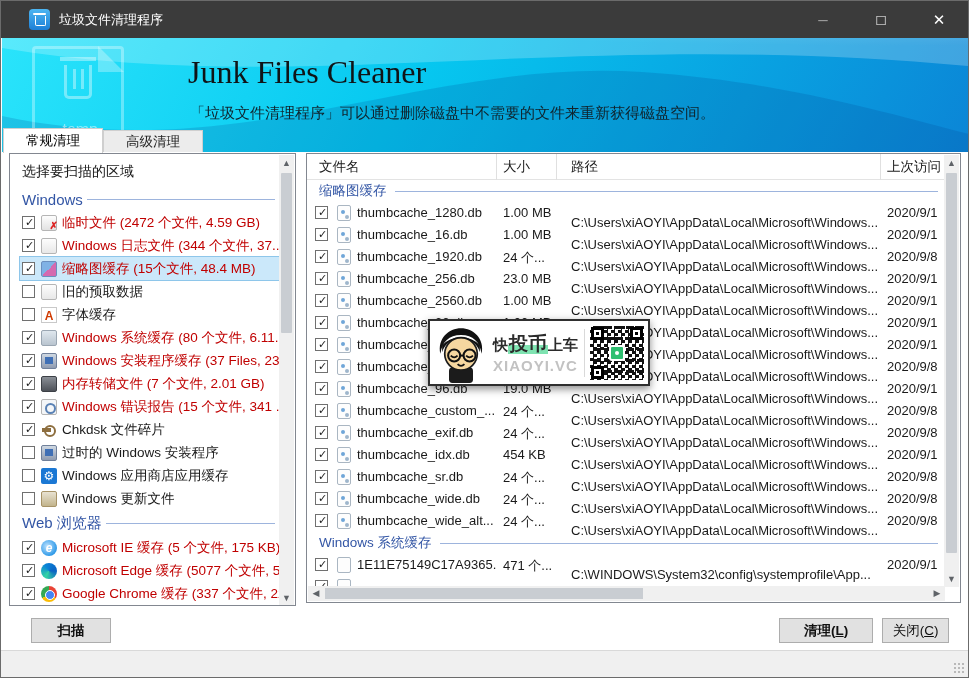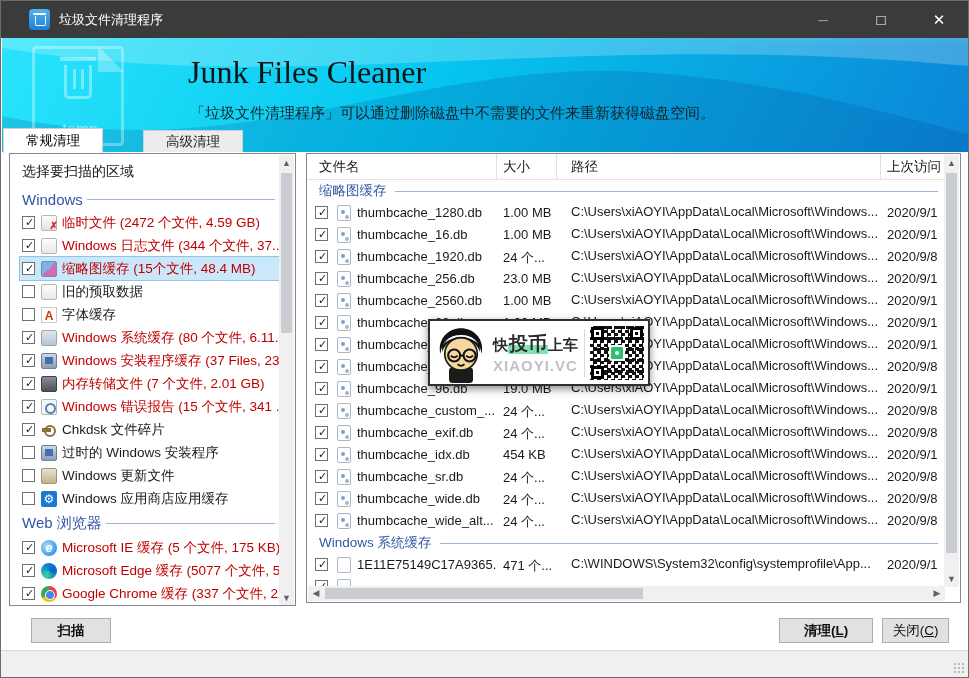--- a/index.html
+++ b/index.html
@@ -24,21 +24,21 @@
   .temp-icon { position:absolute; left:30px; top:8px; width:92px; height:100px; border:3px solid rgba(255,255,255,.38); border-radius:4px; opacity:.85; }
   .temp-icon::before { content:""; position:absolute; right:-3px; top:-3px; border-style:solid; border-width:0 26px 26px 0; border-color:transparent rgba(255,255,255,.0) rgba(255,255,255,.35) transparent; }
   .temp-trash { position:absolute; left:29px; top:16px; width:28px; height:34px; border:3px solid rgba(255,255,255,.45); border-radius:0 0 5px 5px; border-top:none; }
   .temp-trash::before { content:""; position:absolute; left:-7px; top:-8px; width:36px; height:4px; background:rgba(255,255,255,.45); }
   .temp-trash::after { content:""; position:absolute; left:6px; top:4px; width:3px; height:20px; background:rgba(255,255,255,.45); box-shadow:8px 0 0 rgba(255,255,255,.45); }
   .temp-label { position:absolute; left:0; bottom:4px; width:100%; text-align:center; color:rgba(255,255,255,.55); font-size:16px; }
   .banner-title { position:absolute; left:186px; top:16px; font-family:"Liberation Serif",serif; font-size:32px; color:#101417; }
   .banner-sub { position:absolute; left:188px; top:66px; font-size:15px; color:#10232c; }
 
   
-  .tabs { position:absolute; left:2px; top:127px; display:flex; z-index:5;gap:40px; }
+  .tabs { position:absolute; left:2px; top:127px; display:flex; z-index:5; }
   .tab { height:24px; padding:0 22px; font-size:13.5px; display:flex; align-items:center; border:1px solid #cfcfcf; border-bottom:none; }
   .tab.active { background:#ffffff; position:relative; z-index:2; height:25px; }
   .tab.inactive { background:#ececec; margin-top:2px; height:22px; color:#222; }
 
   
   .main { position:absolute; left:0; top:151px; width:969px; height:527px; background:#fff; }
   .panel { position:absolute; border:1px solid #828790; background:#fff; }
   .left-panel { left:8px; top:1px; width:287px; height:453px; overflow:hidden; }
   .right-panel { left:305px; top:1px; width:655px; height:450px; overflow:hidden; }
 
@@ -94,21 +94,21 @@
   .tbl-head .hcell { position:absolute; top:0; height:26px; line-height:26px; border-right:1px solid #e0e0e0; padding-left:4px; white-space:nowrap; overflow:hidden; }
   .tbl-body { position:absolute; left:0; top:26px; right:16px; bottom:16px; overflow:hidden; }
   .tgroup-title { display:flex; align-items:center; gap:8px; height:22px; padding-left:12px; color:#3356a5; font-size:13.5px; }
   .tgroup-title .line { flex:1; border-top:1px solid #9db4dd; margin-right:6px; }
   .trow { position:relative; height:22px; font-size:13px; color:#1a1a1a; white-space:nowrap; }
   .trow .cb { position:absolute; left:8px; top:4px; }
   .ficon { position:absolute; left:30px; top:3px; width:14px; height:16px; background:#fdfdfd; border:1px solid #aab6c2; border-radius:2px; }
   .ficon.db::before { content:""; position:absolute; left:3px; top:4px; width:4px; height:4px; border-radius:50%; background:#6fa6d8; box-shadow:4px 5px 0 #9fb6cc; }
   .c-name { position:absolute; left:50px; top:3px; width:140px; overflow:hidden; }
   .c-size { position:absolute; left:196px; top:3px; width:60px; overflow:hidden; }
-  .c-path { position:absolute; left:264px; top:2px; width:310px; overflow:hidden; }
+  .c-path { position:absolute; left:264px; top:13px; width:310px; overflow:hidden; }
   .c-date { position:absolute; left:580px; top:3px; width:60px; overflow:hidden; }
 
   
   .btn { position:absolute; height:25px; background:#e1e1e1; border:1px solid #adadad; font-size:13.5px; font-family:"Liberation Sans",sans-serif; display:flex; align-items:center; justify-content:center; color:#111; }
   .btn u { text-decoration:underline; }
   .btn-scan { left:30px; top:466px; width:80px; font-weight:bold; }
   .btn-clean { left:778px; top:466px; width:94px; font-weight:bold; }
   .btn-close { left:881px; top:466px; width:67px; }
 
   .statusbar { position:absolute; left:0; bottom:0; width:100%; height:27px; background:#f0f0f0; border-top:1px solid #d9d9d9; display:flex; align-items:center; font-size:13px; color:#111; }
@@ -225,27 +225,27 @@
             <span class="licon i-key"></span>
             <span>Chkdsk 文件碎片</span>
           </div>
           <div class="scan-item">
             <span class="cb"></span>
             <span class="licon i-inst"></span>
             <span>过时的 Windows 安装程序</span>
           </div>
           <div class="scan-item">
             <span class="cb"></span>
+            <span class="licon i-store"></span>
+            <span>Windows 应用商店应用缓存</span>
+          </div>
+          <div class="scan-item">
+            <span class="cb"></span>
             <span class="licon i-upd"></span>
             <span>Windows 更新文件</span>
-          </div>
-          <div class="scan-item">
-            <span class="cb"></span>
-            <span class="licon i-store"></span>
-            <span>Windows 应用商店应用缓存</span>
           </div>
           <div class="sec-title">
             <span>Web 浏览器</span>
             <div class="line"></div>
           </div>
           <div class="scan-item red">
             <span class="cb checked"></span>
             <span class="licon i-ie"></span>
             <span>Microsoft IE 缓存 (5 个文件, 175 KB)</span>
           </div>

